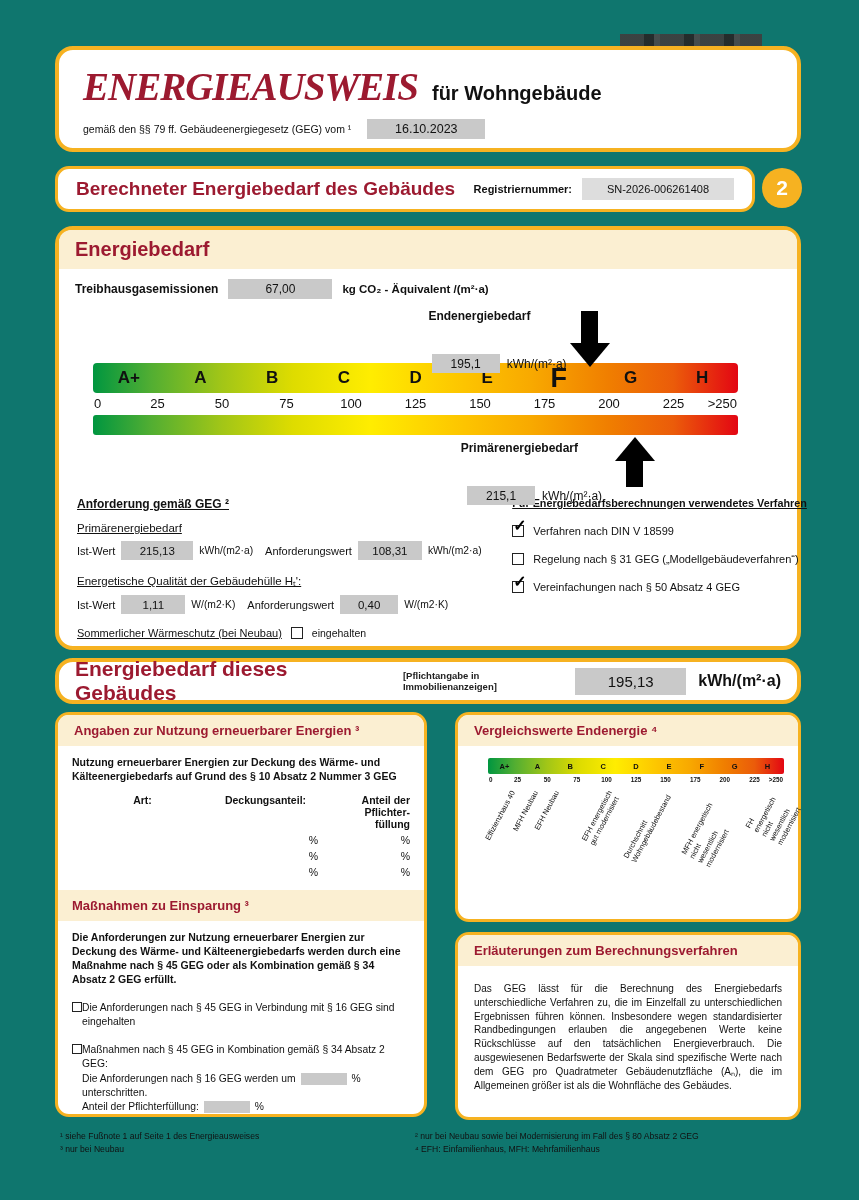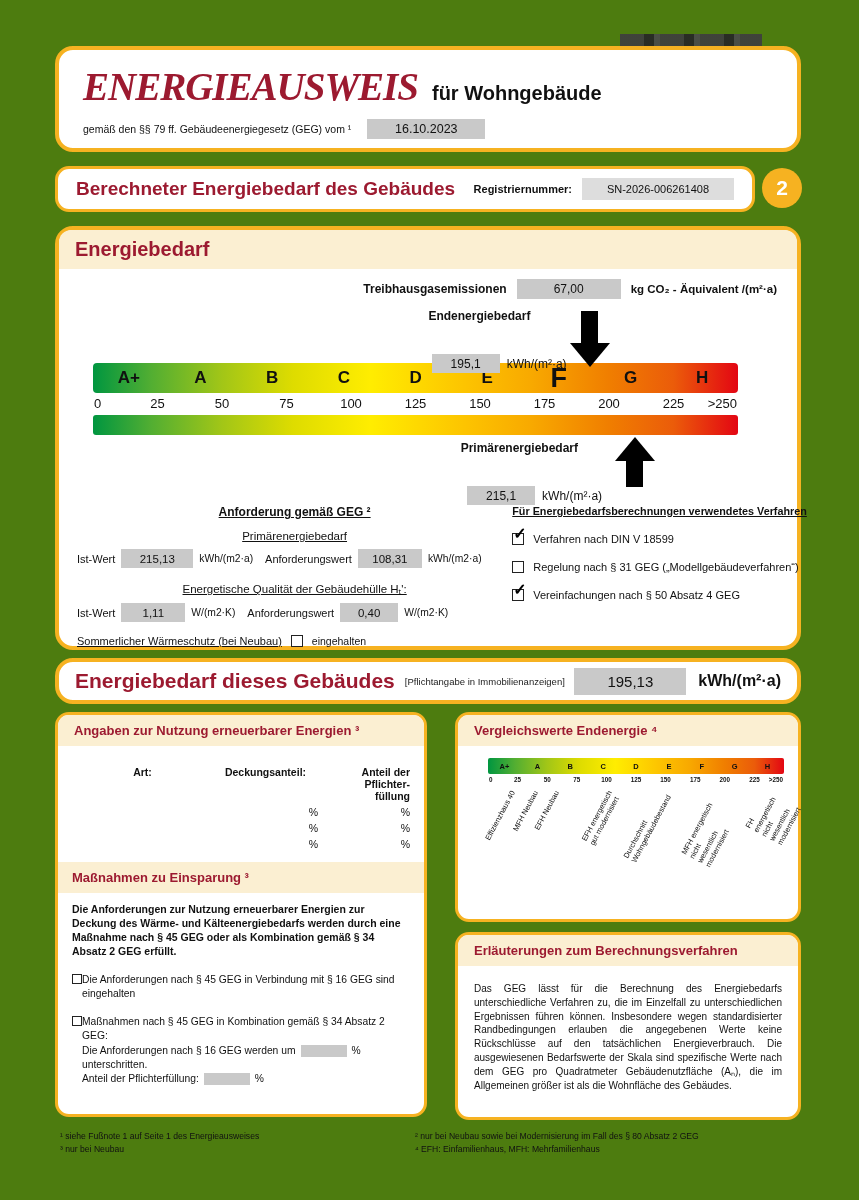--- a/index.html
+++ b/index.html
@@ -1,18 +1,18 @@
 <!DOCTYPE html>
 <html><head>
 <meta charset="utf-8">
 <style>
   * { margin:0; padding:0; box-sizing:border-box; }
   html,body { background:#ffffff; }
   body { font-family:"Liberation Sans", sans-serif; color:#111; }
-  #page { position:relative; width:859px; height:1200px; background:#4d7c0f; overflow:hidden; outline:1px solid #ececec; }
+  #page { position:relative; width:859px; height:1200px; background:#0f766e; overflow:hidden; outline:1px solid #ececec; }
 
   
   .obox { position:absolute; background:#fff; border:4px solid #F6B221; border-radius:18px; }
   .obox.thin { border-width:3px; border-radius:14px; }
   .band { background:#FBEFD2; color:#9C1A30; font-weight:bold; padding:8px 16px; border-radius:12px 12px 0 0; }
   .gray { background:#C9C9C9; display:inline-flex; align-items:center; justify-content:center; color:#111; }
 
   
   #hdr-title { font-family:"Liberation Serif", serif; font-style:italic; font-weight:bold; font-size:39px; color:#9C1A30; letter-spacing:-1px; }
   #hdr-sub { font-size:20px; font-weight:bold; margin-left:14px; }
@@ -39,44 +39,44 @@
   .arrow .head-up { width:0; height:0; border-left:20px solid transparent; border-right:20px solid transparent; border-bottom:24px solid #000; }
   #arrow-end { top:-52px; left:calc(77% - 20px); }
   #arrow-end .shaft { height:32px; }
   #arrow-pri { top:74px; left:calc(84% - 20px); }
   #arrow-pri .shaft { height:26px; }
   .flt-label { position:absolute; font-size:12px; font-weight:bold; white-space:nowrap; }
   .flt-value { position:absolute; display:flex; align-items:center; gap:7px; white-space:nowrap; font-size:12px;margin-top:24px; }
   .flt-value .gray { width:68px; height:19px; font-size:12px; }
 
   
-  .ghg-row { display:flex; justify-content:flex-end; align-items:center; gap:10px; margin-top:10px; padding-right:4px; font-size:11.5px; }
+  .ghg-row { display:flex; justify-content:flex-start; align-items:center; gap:10px; margin-top:10px; padding-right:4px; font-size:11.5px; }
   .ghg-row .gray { width:104px; height:20px; font-size:12px; }
 
   
-  .req-cols { display:flex; margin-top:12px; padding:0 2px;text-align:center; }
+  .req-cols { display:flex; margin-top:4px; padding:0 2px; }
   .req-left { flex:0 0 62%; }
   .req-right { flex:0 0 38%; }
   .u { text-decoration:underline; }
   .req-h { font-size:12px; font-weight:bold; }
   .req-sub { font-size:11.5px; margin-top:11px; }
   .val-row { display:flex; align-items:center; gap:6px; margin-top:7px; font-size:11px; white-space:nowrap; }
   .val-row .gray { height:19px; font-size:11.5px; }
   .w72{width:72px;} .w64{width:64px;} .w58{width:58px;}
   .unit-s { font-size:10.3px; }
   .cb { width:12px; height:12px; border:1.5px solid #222; background:#fff; position:relative; flex:none; display:inline-block; }
   .cb .check-mark { position:absolute; left:0px; top:-8px; font-size:16px; line-height:1; font-weight:bold; color:#000; }
   .proc-h { font-size:10.8px; font-weight:bold; text-decoration:underline; white-space:nowrap; }
   .proc-item { display:flex; align-items:flex-start; gap:9px; margin-top:16px; font-size:11px; }
   .summer-row { display:flex; align-items:center; gap:9px; margin-top:13px; font-size:11px; }
 
   
   #banner { display:flex; align-items:center; padding:0 16px; }
   #banner .t { color:#9C1A30; font-weight:bold; font-size:21px; }
-  #banner .n { font-size:9.5px; font-weight:normal; color:#222; margin-left:10px; }
+  #banner .n { font-size:9.5px; font-weight:bold; color:#222; margin-left:10px; }
   #banner .gray { width:112px; height:27px; font-size:15px; margin-left:auto; }
   #banner .u2 { font-weight:bold; font-size:16px; margin-left:12px; }
 
   
   .smallband { font-size:13px; }
   .lbody { padding:10px 14px 8px; font-size:10.5px; }
   .bold-p { font-weight:bold; line-height:1.33; }
   .ren-table { display:grid; grid-template-columns:1fr 105px 92px; margin-top:10px; row-gap:4px; }
   .ren-table .h { font-weight:bold;text-align:center; }
   .ren-table .right { text-align:right; white-space:pre-line; }
@@ -249,20 +249,21 @@
   <div class="obox" id="banner" style="top:658px; left:55px; width:746px; height:46px;">
     <span class="t">Energiebedarf dieses Gebäudes</span>
     <span class="n">[Pflichtangabe in Immobilienanzeigen]</span>
     <span class="gray">195,13</span>
     <span class="u2">kWh/(m²·a)</span>
   </div>
 
   <div class="obox thin" style="top:712px; left:55px; width:372px; height:405px;">
     <div class="band smallband" style="border-radius:10px 10px 0 0;">Angaben zur Nutzung erneuerbarer Energien ³</div>
     <div class="lbody">
+      <div class="bold-p">Nutzung erneuerbarer Energien zur Deckung des Wärme- und Kälteenergiebedarfs auf Grund des § 10 Absatz 2 Nummer 3 GEG</div>
       <div class="ren-table">
         <span class="h">Art:</span>
         <span class="h">Deckungsanteil:</span>
         <span class="h right">Anteil der Pflichter-
 füllung</span>
         <span></span>
         <span class="right">%</span>
         <span class="right">%</span>
         <span></span>
         <span class="right">%</span>

